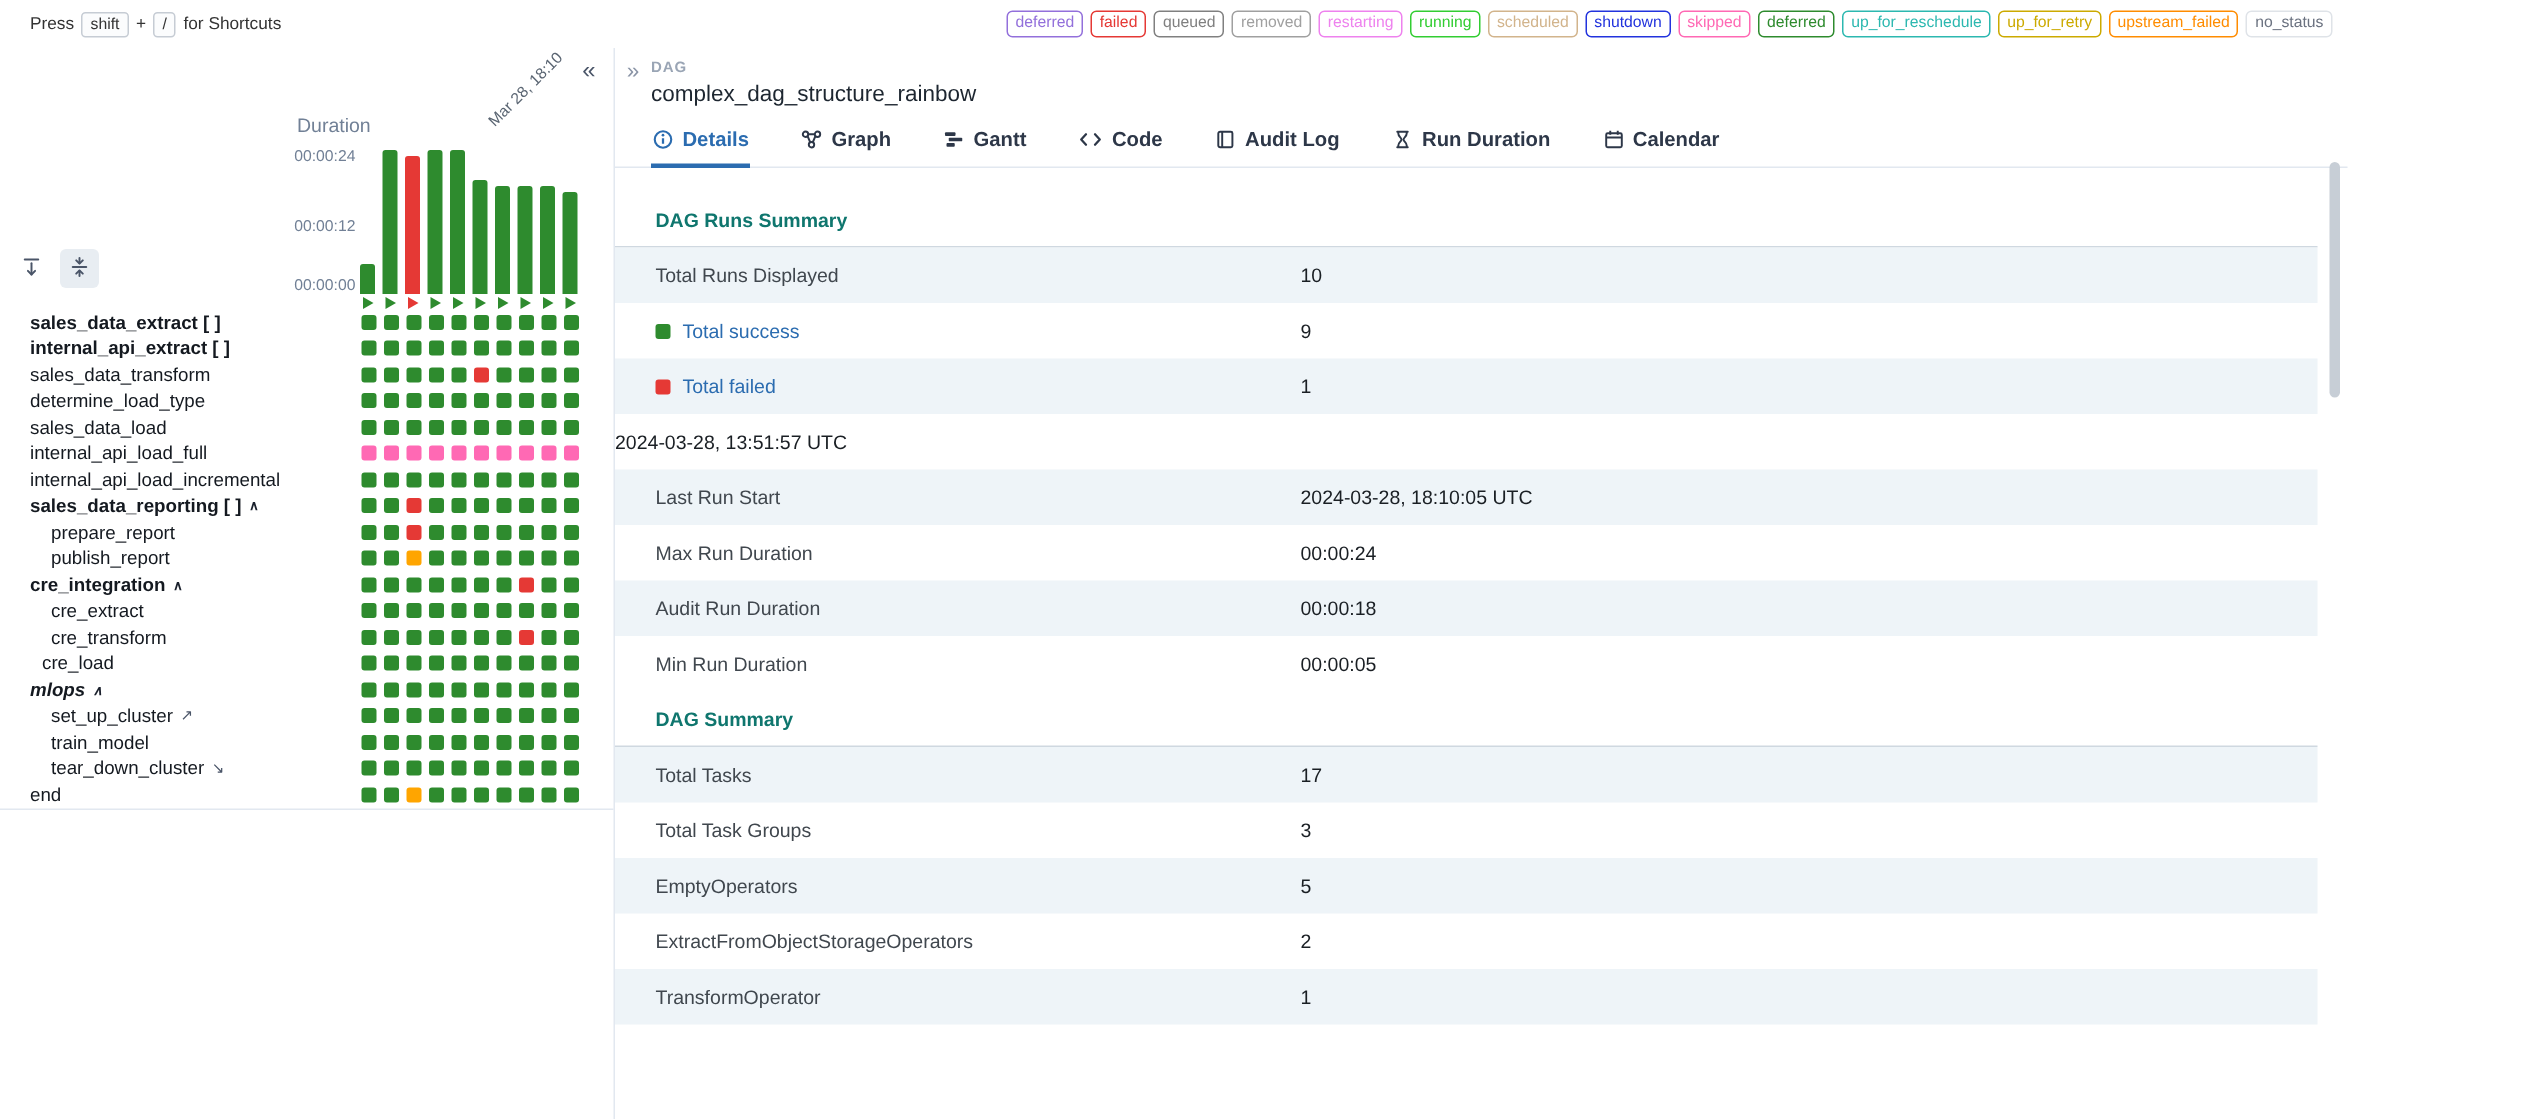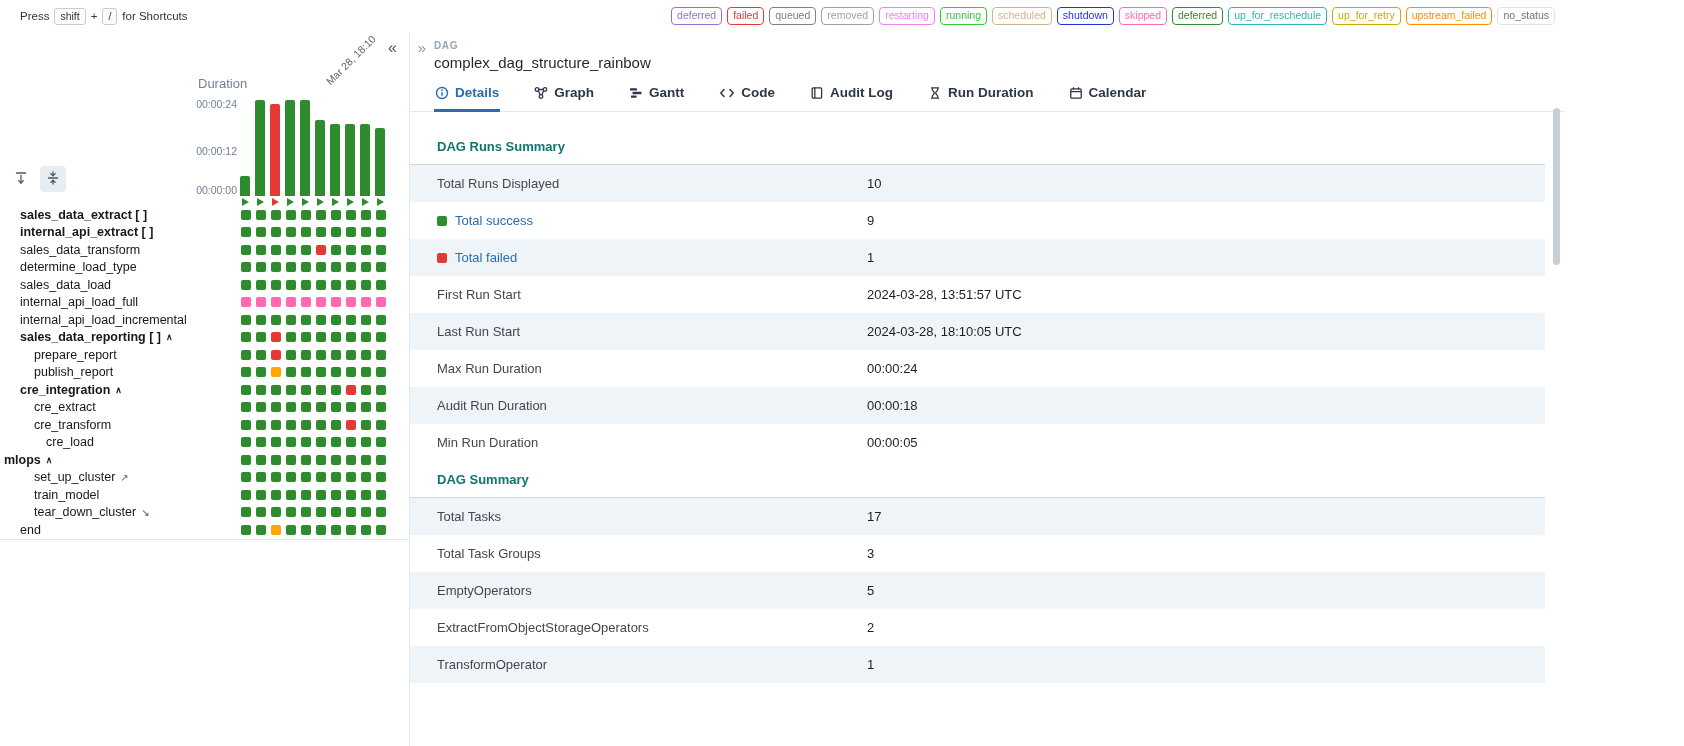--- a/index.html
+++ b/index.html
@@ -401,38 +401,38 @@
             <span class="sq" style="background: rgb(46, 139, 46);"></span>
             <span class="sq" style="background: rgb(46, 139, 46);"></span>
             <span class="sq" style="background: rgb(46, 139, 46);"></span>
             <span class="sq" style="background: rgb(46, 139, 46);"></span>
             <span class="sq" style="background: rgb(229, 57, 53);"></span>
             <span class="sq" style="background: rgb(46, 139, 46);"></span>
             <span class="sq" style="background: rgb(46, 139, 46);"></span>
           </div>
         </div>
         <div class="task-row">
-          <div class="task-label" style="padding-left: 46px; align-items: center;">
+          <div class="task-label" style="padding-left: 28px; align-items: center;">
             <span>cre_load</span>
           </div>
           <div class="squares">
             <span class="sq" style="background: rgb(46, 139, 46);"></span>
             <span class="sq" style="background: rgb(46, 139, 46);"></span>
             <span class="sq" style="background: rgb(46, 139, 46);"></span>
             <span class="sq" style="background: rgb(46, 139, 46);"></span>
             <span class="sq" style="background: rgb(46, 139, 46);"></span>
             <span class="sq" style="background: rgb(46, 139, 46);"></span>
             <span class="sq" style="background: rgb(46, 139, 46);"></span>
             <span class="sq" style="background: rgb(46, 139, 46);"></span>
             <span class="sq" style="background: rgb(46, 139, 46);"></span>
             <span class="sq" style="background: rgb(46, 139, 46);"></span>
           </div>
         </div>
         <div class="task-row">
-          <div class="task-label bold" style="padding-left: 4px;">
+          <div class="task-label bold" style="padding-left: 20px; font-style: italic;">
             <span>mlops</span>
             <span class="caret">∧</span>
           </div>
           <div class="squares">
             <span class="sq" style="background: rgb(46, 139, 46);"></span>
             <span class="sq" style="background: rgb(46, 139, 46);"></span>
             <span class="sq" style="background: rgb(46, 139, 46);"></span>
             <span class="sq" style="background: rgb(46, 139, 46);"></span>
             <span class="sq" style="background: rgb(46, 139, 46);"></span>
             <span class="sq" style="background: rgb(46, 139, 46);"></span>
@@ -610,23 +610,20 @@
             <div class="vcell">9</div>
           </div>
           <div class="trow">
             <div class="lcell">
               <span class="swatch" style="background: rgb(229, 57, 53);"></span>
               <span class="link">Total failed</span>
             </div>
             <div class="vcell">1</div>
           </div>
           <div class="trow">
-            <div class="lcell">
-              <span>First Run Start</span>
-            </div>
             <div class="vcell">2024-03-28, 13:51:57 UTC</div>
           </div>
           <div class="trow">
             <div class="lcell">
               <span>Last Run Start</span>
             </div>
             <div class="vcell">2024-03-28, 18:10:05 UTC</div>
           </div>
           <div class="trow">
             <div class="lcell">

